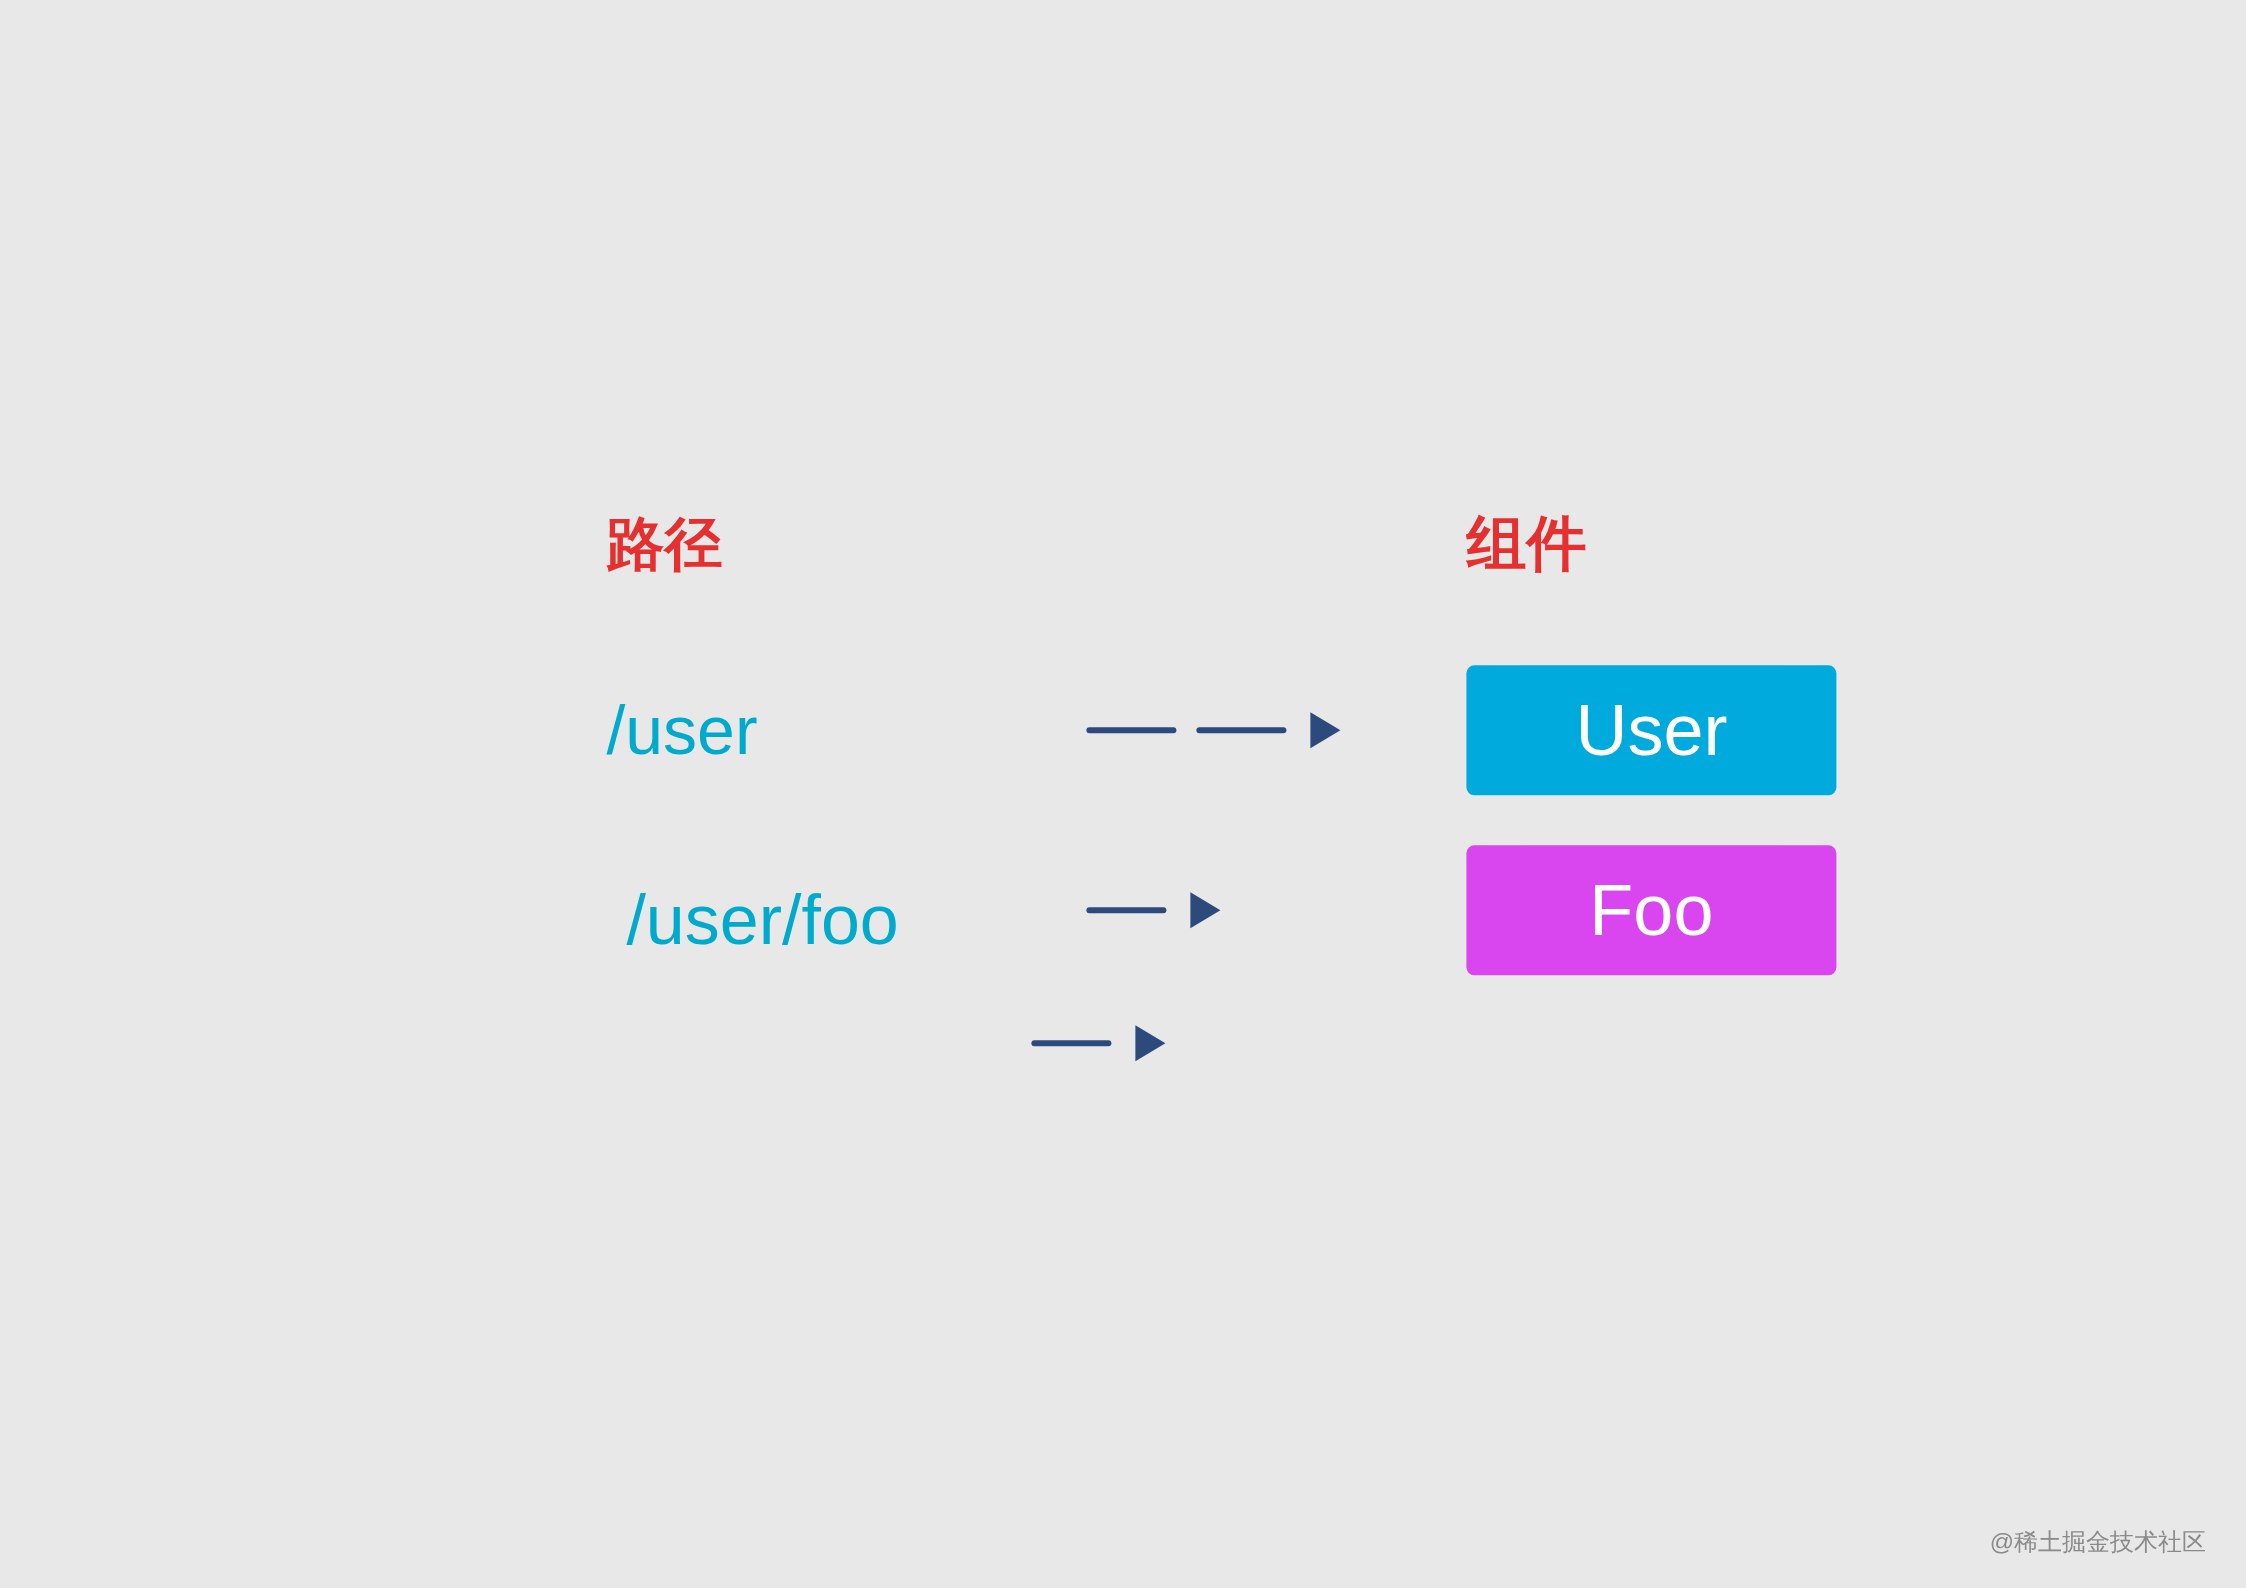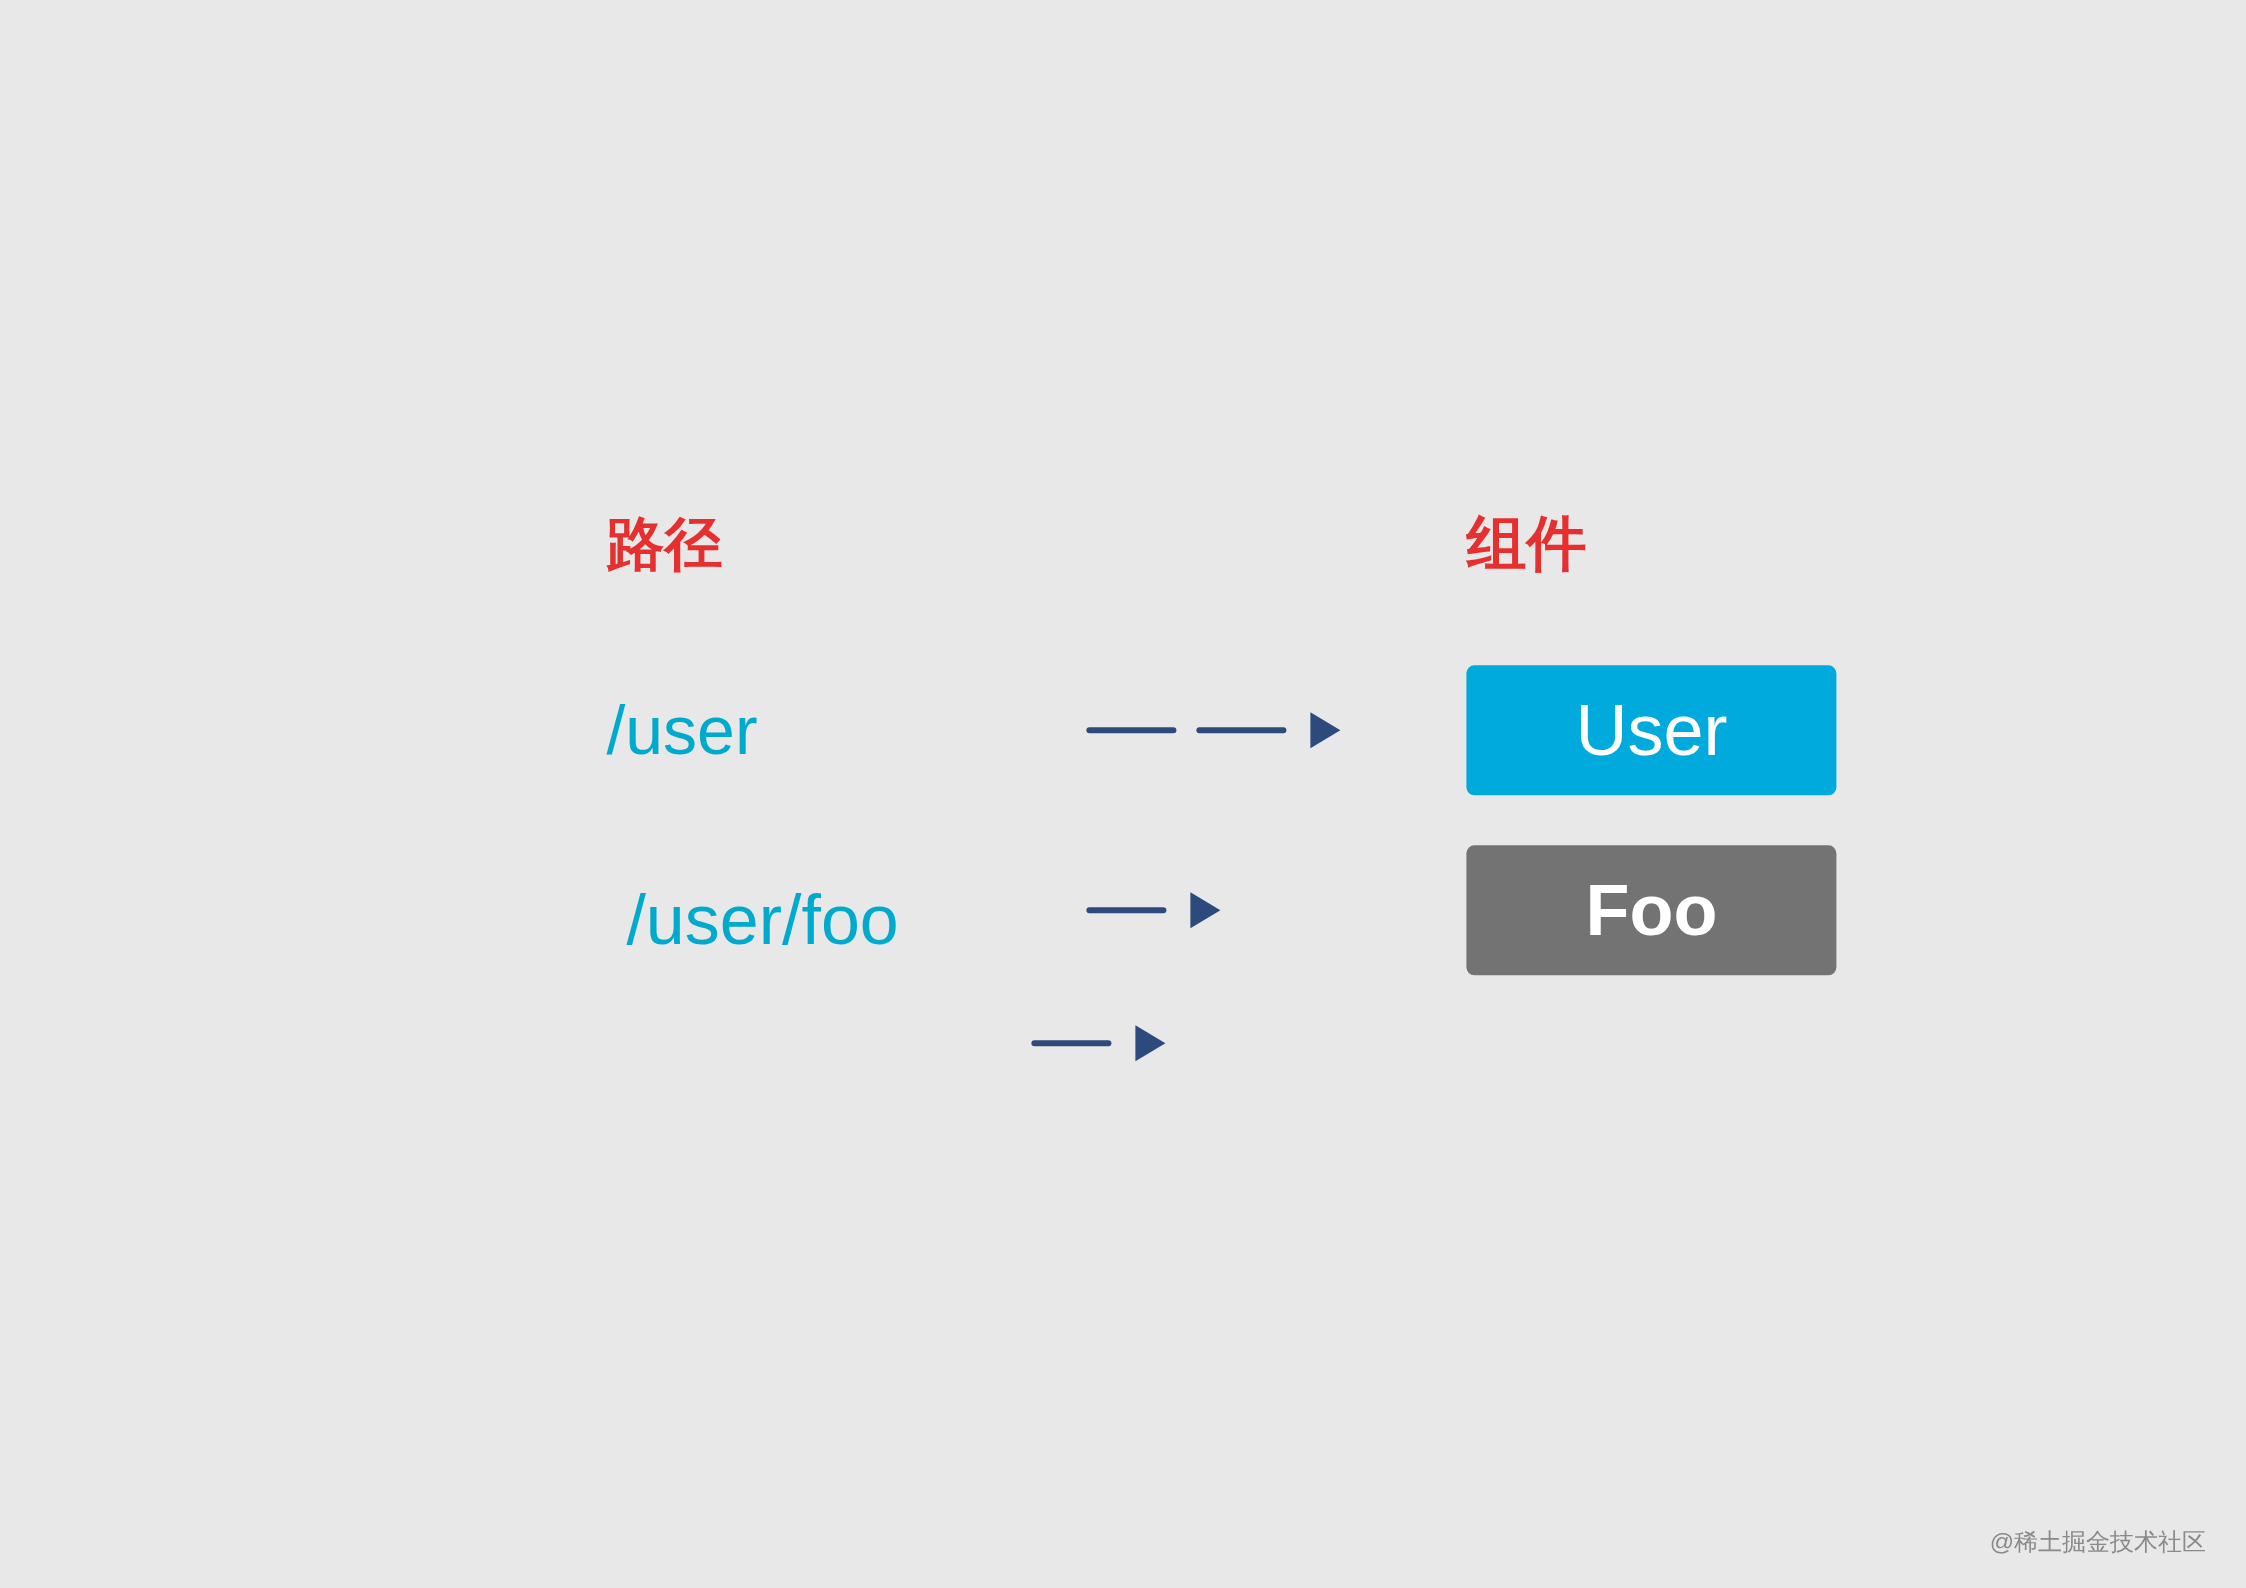--- a/index.html
+++ b/index.html
@@ -120,22 +120,21 @@
       color: white;
       font-weight: 400;
       border-radius: 8px;
     }
 
     .component-box.user-box {
       background-color: #00aadd;
     }
 
     .component-box.green-box {
-      background-color: #737373;
-      font-weight: bold;
+      background-color: #d946ef;
     }
 
     .watermark {
       position: absolute;
       bottom: 30px;
       right: 40px;
       font-size: 24px;
       color: #8a8a8a;
     }
   </style>

